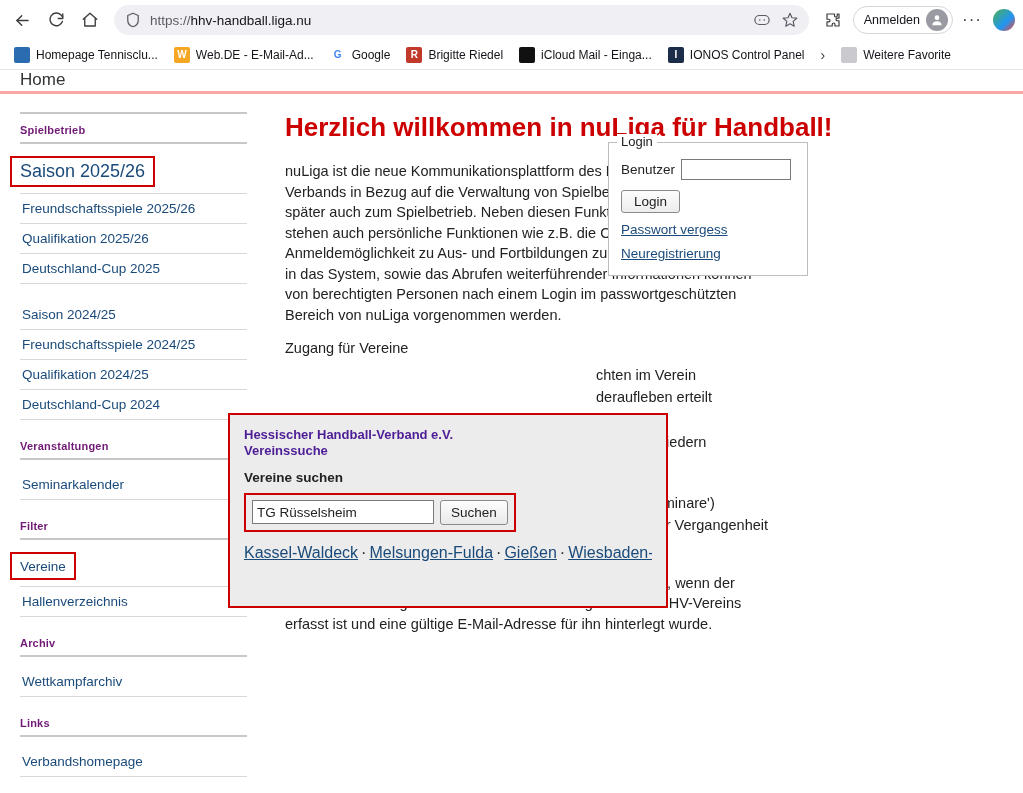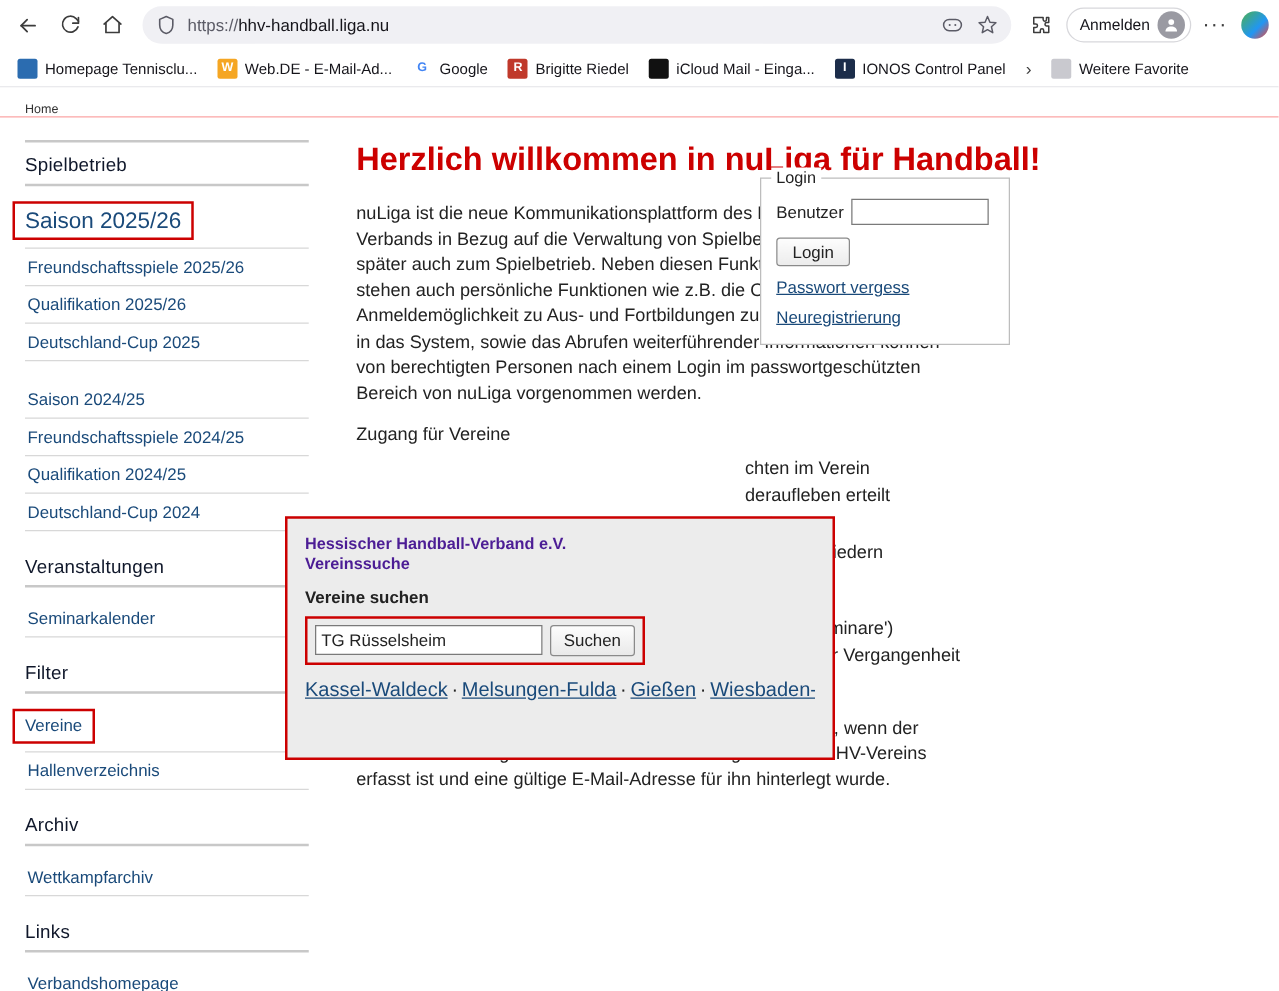--- a/index.html
+++ b/index.html
@@ -110,42 +110,42 @@
   .folder-ico {
     width: 16px; height: 16px; flex: none;
     background: #c9c9cf;
     border-radius: 2px;
   }
 
   
   .page { position: relative; width: 1023px; height: 713px; background: #fff; }
   .home-strip {
     height: 24px;
-    border-bottom: 1px solid #fca5a5;
-    display: flex; align-items: flex-end;
+    border-bottom: 3px solid #fca5a5;
+    display: flex; align-items: flex-start;
     padding-left: 20px;
-    font-size: 10px;
+    font-size: 17px;
     color: #333;
   }
   .content-wrap {
     display: flex;
     padding-top: 18px;
   }
 
   
   .sidebar {
     width: 265px;
     padding-left: 20px;
     padding-right: 18px;
     flex: none;
   }
   .side-h {
-    font-size: 15px;
-    font-weight: normal;
-    color: #0f172a;
+    font-size: 11px;
+    font-weight: bold;
+    color: #701a75;
     margin: 0 0 10px 0;
     padding-bottom: 6px;
     border-bottom: 2px solid #c8c8c8;
     letter-spacing: .2px;
   }
   .side-h.top { border-top: 2px solid #c8c8c8; padding-top: 10px; margin-top: 0; }
   .side-link {
     display: block;
     font-size: 13.5px;
     color: #1a4a7a;

